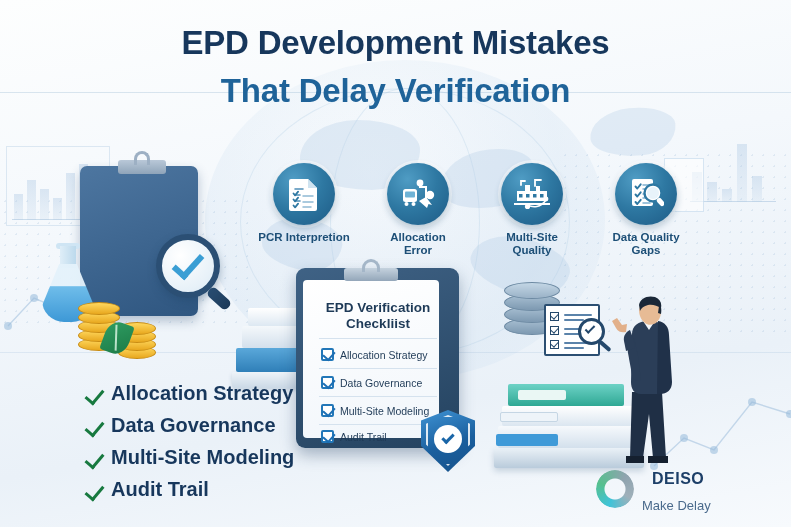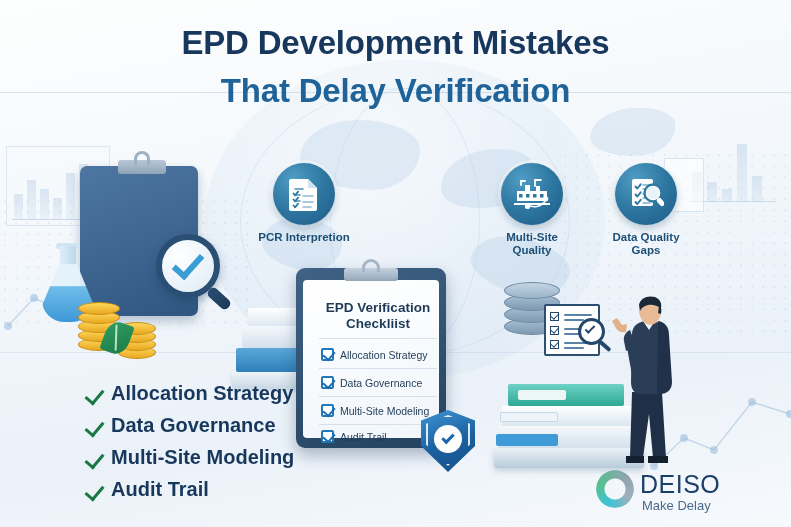--- a/index.html
+++ b/index.html
@@ -118,21 +118,21 @@
     background:linear-gradient(180deg,#ffd85e,#e8a81f);
     border:1.5px solid #c98d14;
   }
   .leaf {
     position:absolute; width:26px; height:32px; border-radius:50% 10% 50% 10%;
     background:linear-gradient(140deg,#2f9e63,#1c7a46); transform:rotate(20deg);
   }
   .leaf::after { content:""; position:absolute; left:11px; top:3px; width:2px; height:26px; background:rgba(235,255,240,.75); transform:rotate(-18deg); }
 
   
-  .chk-clip { position:absolute; left:296px; top:268px; width:150px; height:180px; z-index:7; }
+  .chk-clip { position:absolute; left:296px; top:268px; width:163px; height:180px; z-index:7; }
   .chk-back {
     position:absolute; inset:0; border-radius:9px;
     background:linear-gradient(160deg,#3f6285,#24425f);
     box-shadow:0 7px 15px rgba(30,60,95,.34);
   }
   .chk-page {
     position:absolute; left:7px; top:12px; width:136px; height:158px;
     background:linear-gradient(165deg,#ffffff,#f1f6fb); border-radius:4px;
   }
   .chk-clasp { position:absolute; left:48px; top:0px; width:54px; height:13px; background:linear-gradient(180deg,#c5d2de,#93a6b9); border-radius:3px; z-index:3; }
@@ -205,21 +205,21 @@
   .bullet .txt { font-size:20px; font-weight:bold; color:#17375c; }
 
   
   .logo { position:absolute; left:596px; top:468px; width:180px; height:48px; }
   .logo-ring {
     position:absolute; left:0; top:2px; width:38px; height:38px; border-radius:50%;
     background:conic-gradient(from 200deg,#3fc3d8 0deg,#56c08e 90deg,#8fa3ae 200deg,#9fb0ba 280deg,#3fc3d8 360deg);
     -webkit-mask:radial-gradient(circle, transparent 0 10px, #000 11px);
             mask:radial-gradient(circle, transparent 0 10px, #000 11px);
   }
-  .logo-name { position:absolute; left:44px; top:2px; font-size:25px; font-weight:normal; color:#1d3f68; letter-spacing:.5px; }
+  .logo-name { position:absolute; left:56px; top:2px; font-size:16px; font-weight:bold; color:#1d3f68; letter-spacing:.5px; }
   .logo-tag { position:absolute; left:46px; top:30px; font-size:13px; color:#4a6a8c; }
 </style>
 </head>
 <body>
 
 <div id="stage">
 
   <div class="bg-layer">
     <div class="globe" style="left:205px;top:60px;width:400px;height:320px;"></div>
     <div class="meridian" style="left:240px;top:88px;width:330px;height:268px;"></div>
@@ -300,20 +300,37 @@
               <path d="M6.5 29.5l1.6 1.8 3-3.6"></path>
           </g>
           <g stroke="#8fb9d4" stroke-width="1.5" stroke-linecap="round">
               <path d="M16 20h10M16 26h10M16 31h8"></path>
             </g>
         </svg>
       </div>
       <div class="icon-label">PCR Interpretion</div>
     </div>
 
+    <div class="icon-item" style="left:114px;top:0;">
+      <div class="icon-circle">
+        <svg width="36" height="36" viewBox="0 0 36 36">
+          <rect x="3" y="13" width="14" height="13" rx="2.5" fill="#fff"></rect>
+          <rect x="5" y="15.5" width="10" height="6" rx="1" fill="#6fb3d6"></rect>
+          <circle cx="6.5" cy="28" r="2" fill="#fff"></circle>
+            <circle cx="13.5" cy="28" r="2" fill="#fff"></circle>
+          <g stroke="#fff" stroke-width="2" fill="none">
+              <path d="M19 11h7v10h5"></path>
+            </g>
+          <circle cx="20" cy="7" r="3.4" fill="#fff"></circle>
+          <circle cx="30" cy="19" r="4.2" fill="#fff"></circle>
+          <path d="M19 25l8 7 1.5-4 3.5 1-6-8z" fill="#fff"></path>
+        </svg>
+      </div>
+      <div class="icon-label"><span>Allocation</span><br><span>Error</span></div>
+    </div>
 
     <div class="icon-item" style="left:228px;top:0;">
       <div class="icon-circle">
         <svg width="38" height="34" viewBox="0 0 38 34">
           <path d="M4 14h8v-6h5v6h6V9h4v5h7v10H4z" fill="#fff"></path>
           <g fill="#2e78a2">
               <rect x="6" y="17" width="3.5" height="3.5"></rect>
               <rect x="13" y="17" width="3.5" height="3.5"></rect>
               <rect x="20" y="17" width="3.5" height="3.5"></rect>
               <rect x="27" y="17" width="3.5" height="3.5"></rect>

